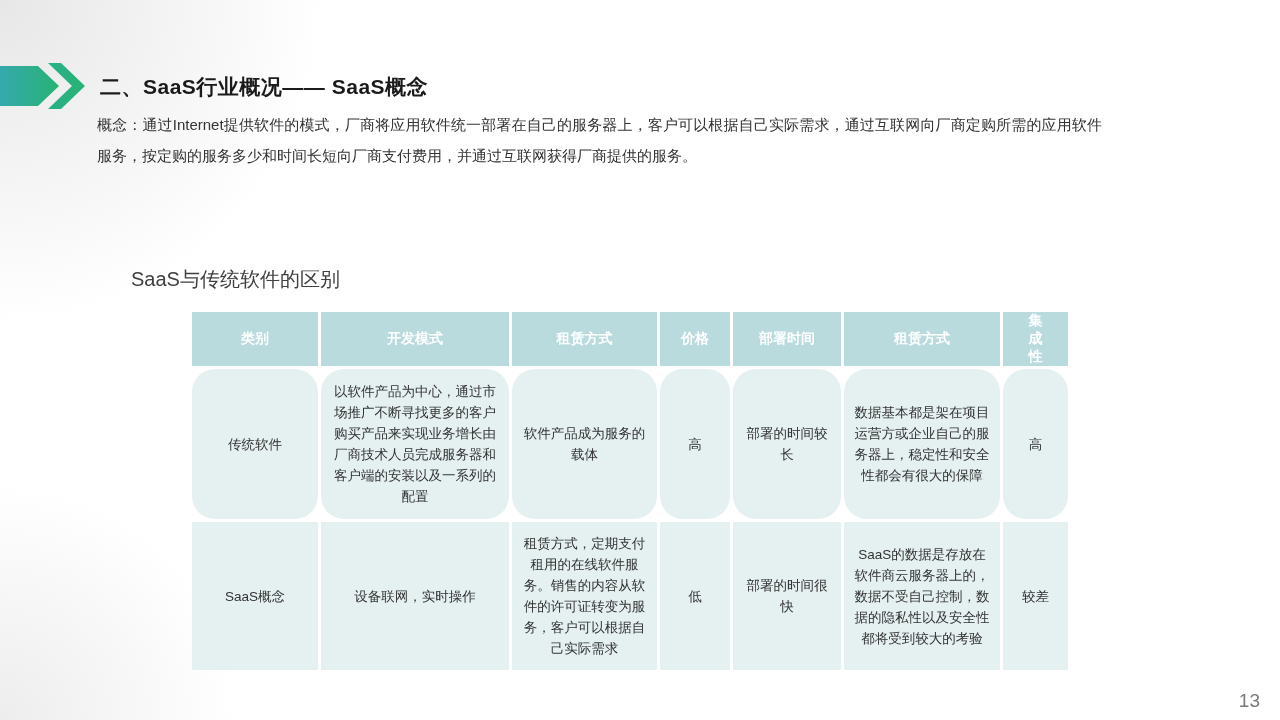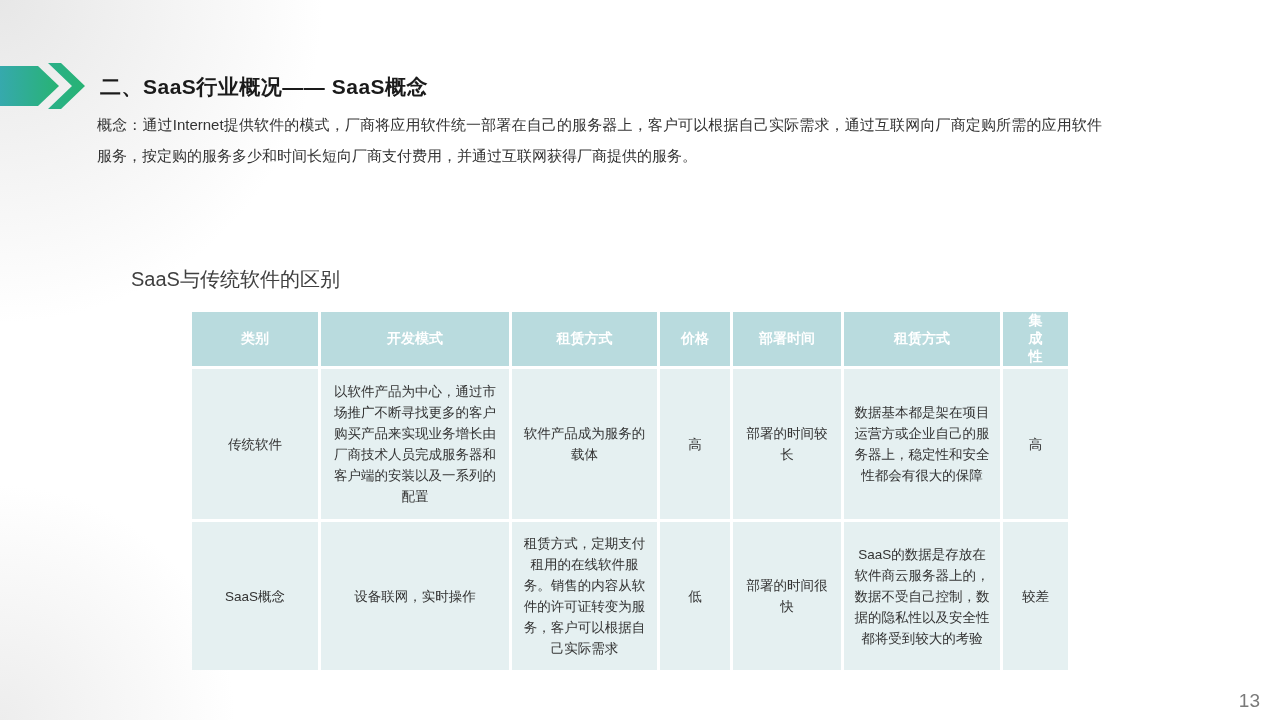--- a/index.html
+++ b/index.html
@@ -66,21 +66,21 @@
   }
   .compare-table td {
     background: var(--cell-bg, #e5f0f1);
     color: #333333;
     font-size: 13.5px;
     line-height: 21px;
     text-align: center;
     vertical-align: middle;
     padding: 6px 10px;
   }
-  .compare-table tr.row-1 td { height: 138px; }
+  .compare-table tr.row-1 td { height: 138px; border-radius: 23px; }
   .compare-table tr.row-2 td { height: 136px; }
   .page-number {
     position: absolute;
     right: 20px;
     bottom: 8px;
     font-size: 19px;
     color: #7a7a7a;
   }
 </style>
 </head>

